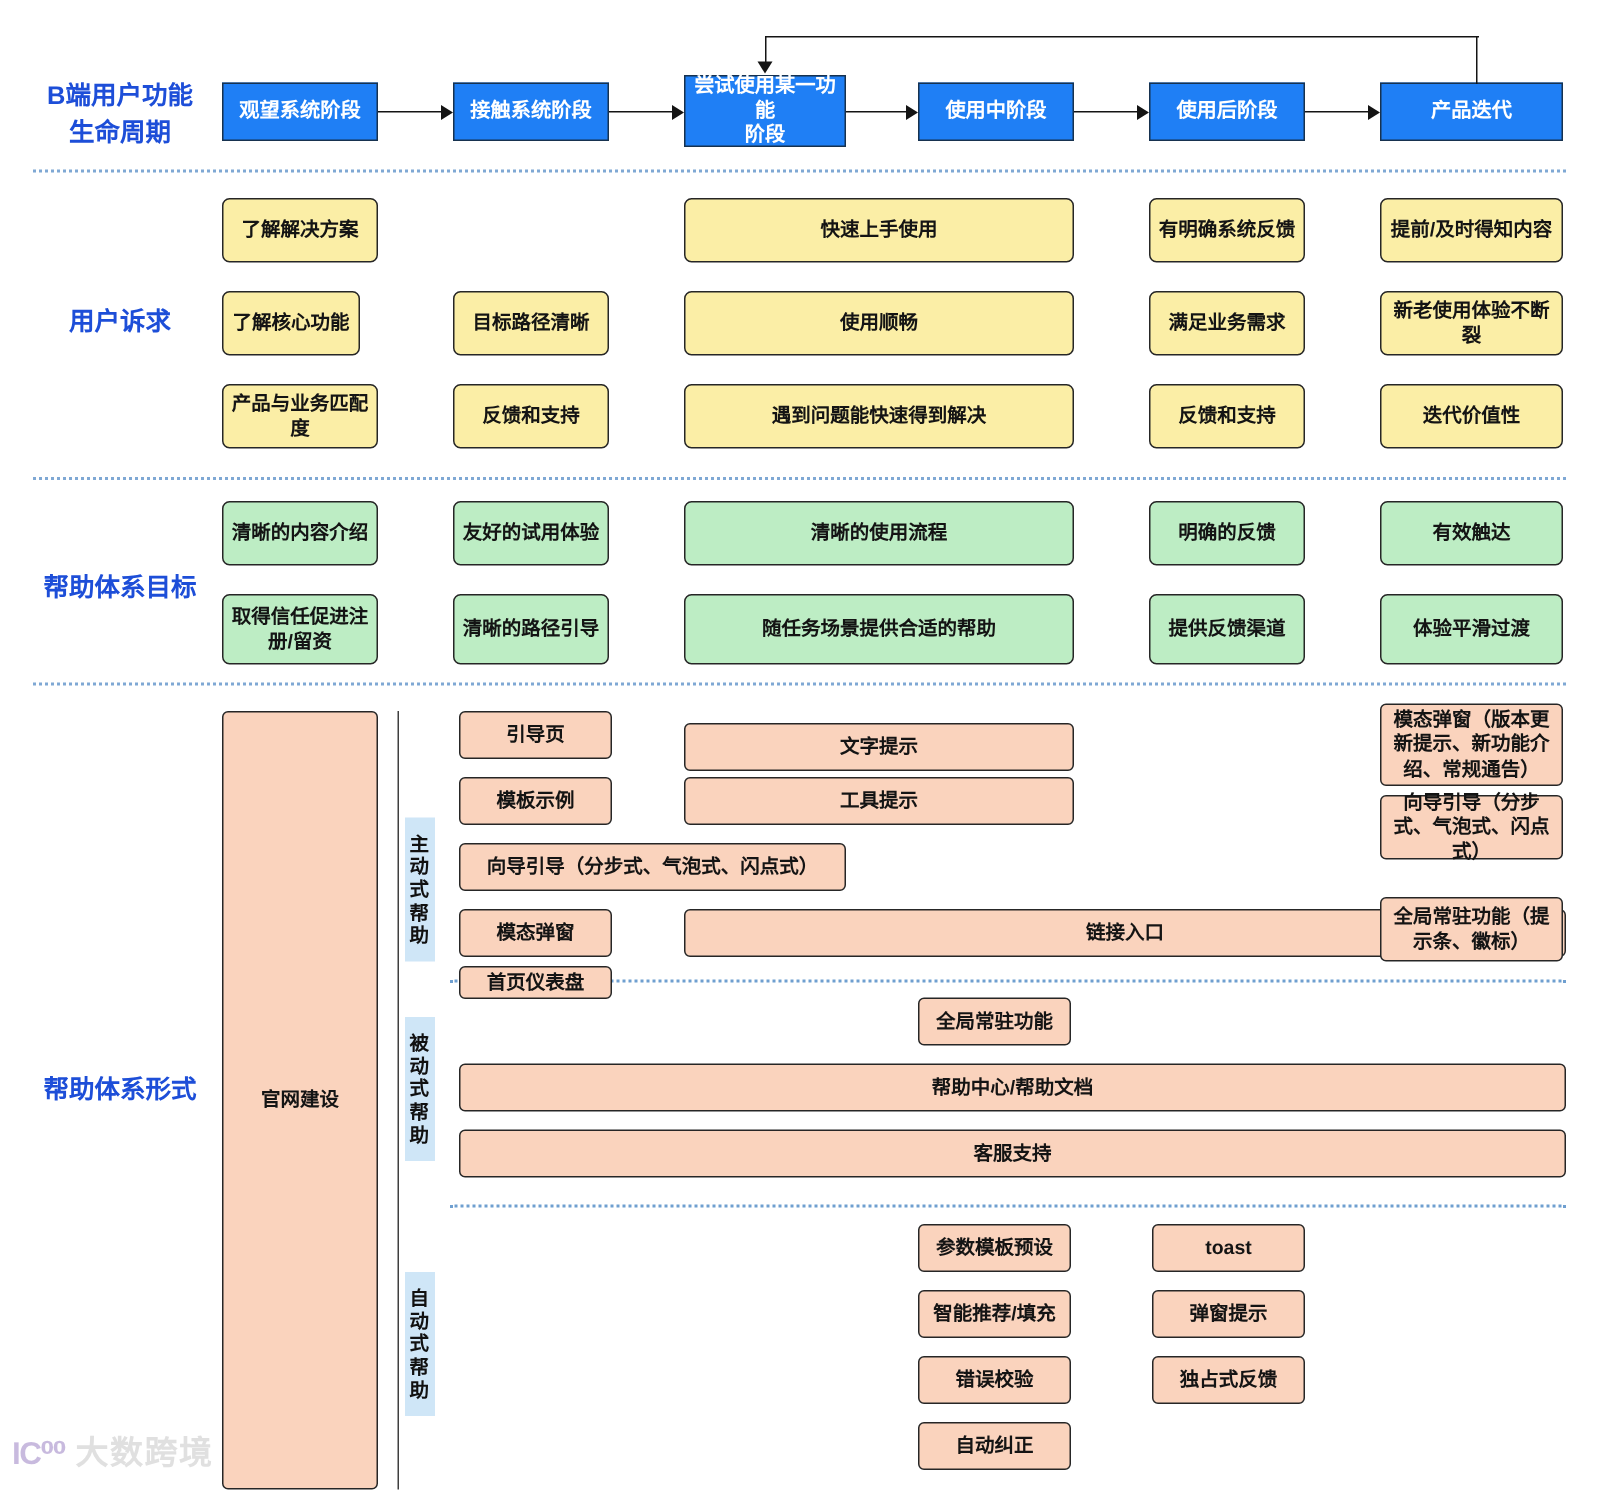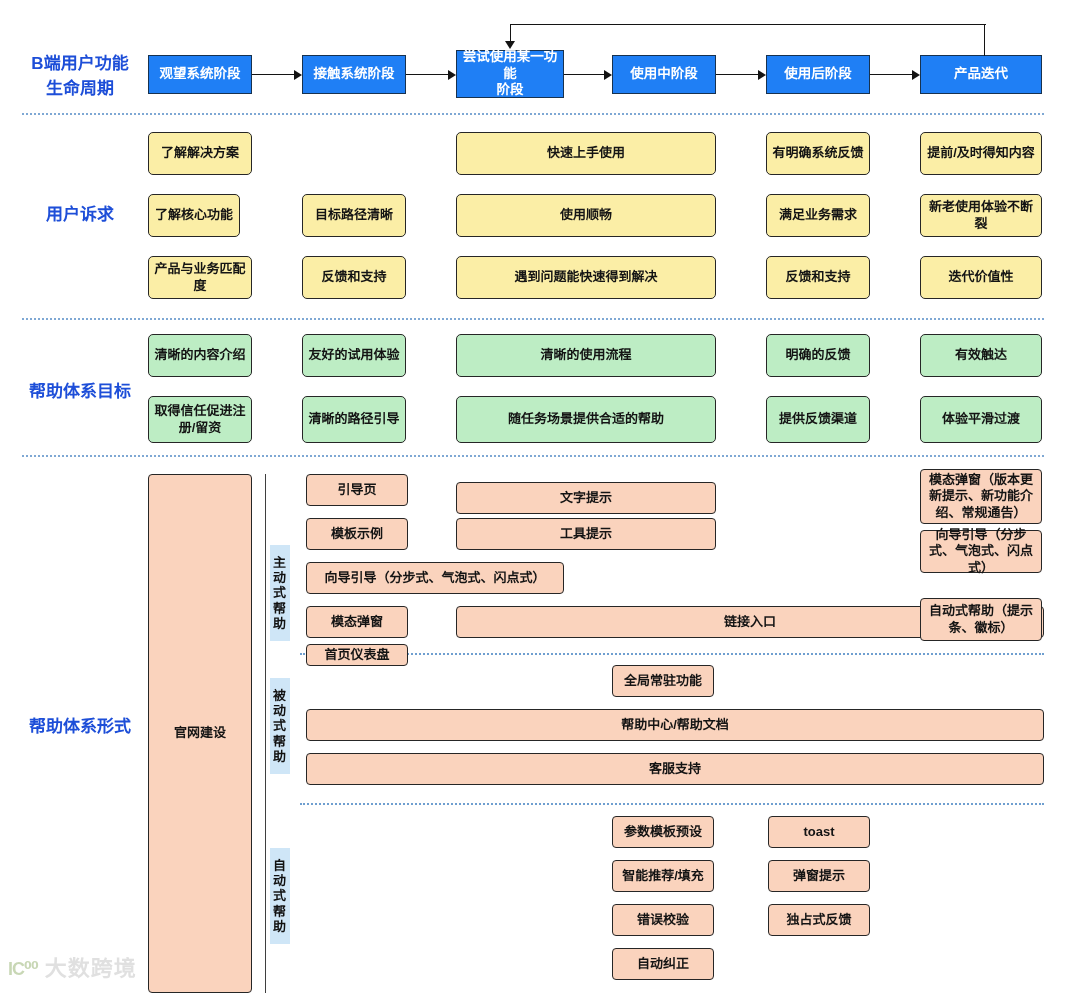--- a/index.html
+++ b/index.html
@@ -119,21 +119,21 @@
 
   
   .watermark{
     position:absolute;
     left:8px;top:958px;
     display:flex;align-items:center;gap:7px;
     opacity:.30;
     pointer-events:none;
   }
   .wm-mark{
-    font-size:18px;font-weight:bold;color:#4d7c0f;
+    font-size:21px;font-weight:bold;color:#4c1d95;
     letter-spacing:-1px;line-height:1;
   }
   .wm-text{
     font-size:22px;font-weight:bold;color:#9a9a9a;letter-spacing:1px;line-height:1;
   }
 </style>
 </head>
 <body>
 
 <div id="canvas">
@@ -226,21 +226,21 @@
   <div class="node form" style="left:306px;top:518px;width:102px;height:32px;">模板示例</div>
   <div class="node form" style="left:306px;top:562px;width:258px;height:32px;">向导引导（分步式、气泡式、闪点式）</div>
   <div class="node form" style="left:306px;top:606px;width:102px;height:32px;">模态弹窗</div>
 
   <div class="node form" style="left:456px;top:472px;width:260px;height:32px;margin-top:10px;">文字提示</div>
   <div class="node form" style="left:456px;top:518px;width:260px;height:32px;">工具提示</div>
   <div class="node form" style="left:456px;top:606px;width:588px;height:32px;">链接入口</div>
 
   <div class="node form" style="left:920px;top:469px;width:122px;height:55px;">模态弹窗（版本更新提示、新功能介绍、常规通告）</div>
   <div class="node form" style="left:920px;top:530px;width:122px;height:43px;">向导引导（分步式、气泡式、闪点式）</div>
-  <div class="node form" style="left:920px;top:598px;width:122px;height:43px;">自动式帮助（提示条、徽标）</div>
+  <div class="node form" style="left:920px;top:598px;width:122px;height:43px;">全局常驻功能（提示条、徽标）</div>
 
   <div class="node form" style="left:306px;top:644px;width:102px;height:22px;">首页仪表盘</div>
   <div class="node form" style="left:612px;top:665px;width:102px;height:32px;">全局常驻功能</div>
   <div class="node form" style="left:306px;top:709px;width:738px;height:32px;">帮助中心/帮助文档</div>
   <div class="node form" style="left:306px;top:753px;width:738px;height:32px;">客服支持</div>
 
   <div class="node form" style="left:612px;top:816px;width:102px;height:32px;">参数模板预设</div>
   <div class="node form" style="left:612px;top:860px;width:102px;height:32px;">智能推荐/填充</div>
   <div class="node form" style="left:612px;top:904px;width:102px;height:32px;">错误校验</div>
   <div class="node form" style="left:612px;top:948px;width:102px;height:32px;">自动纠正</div>

